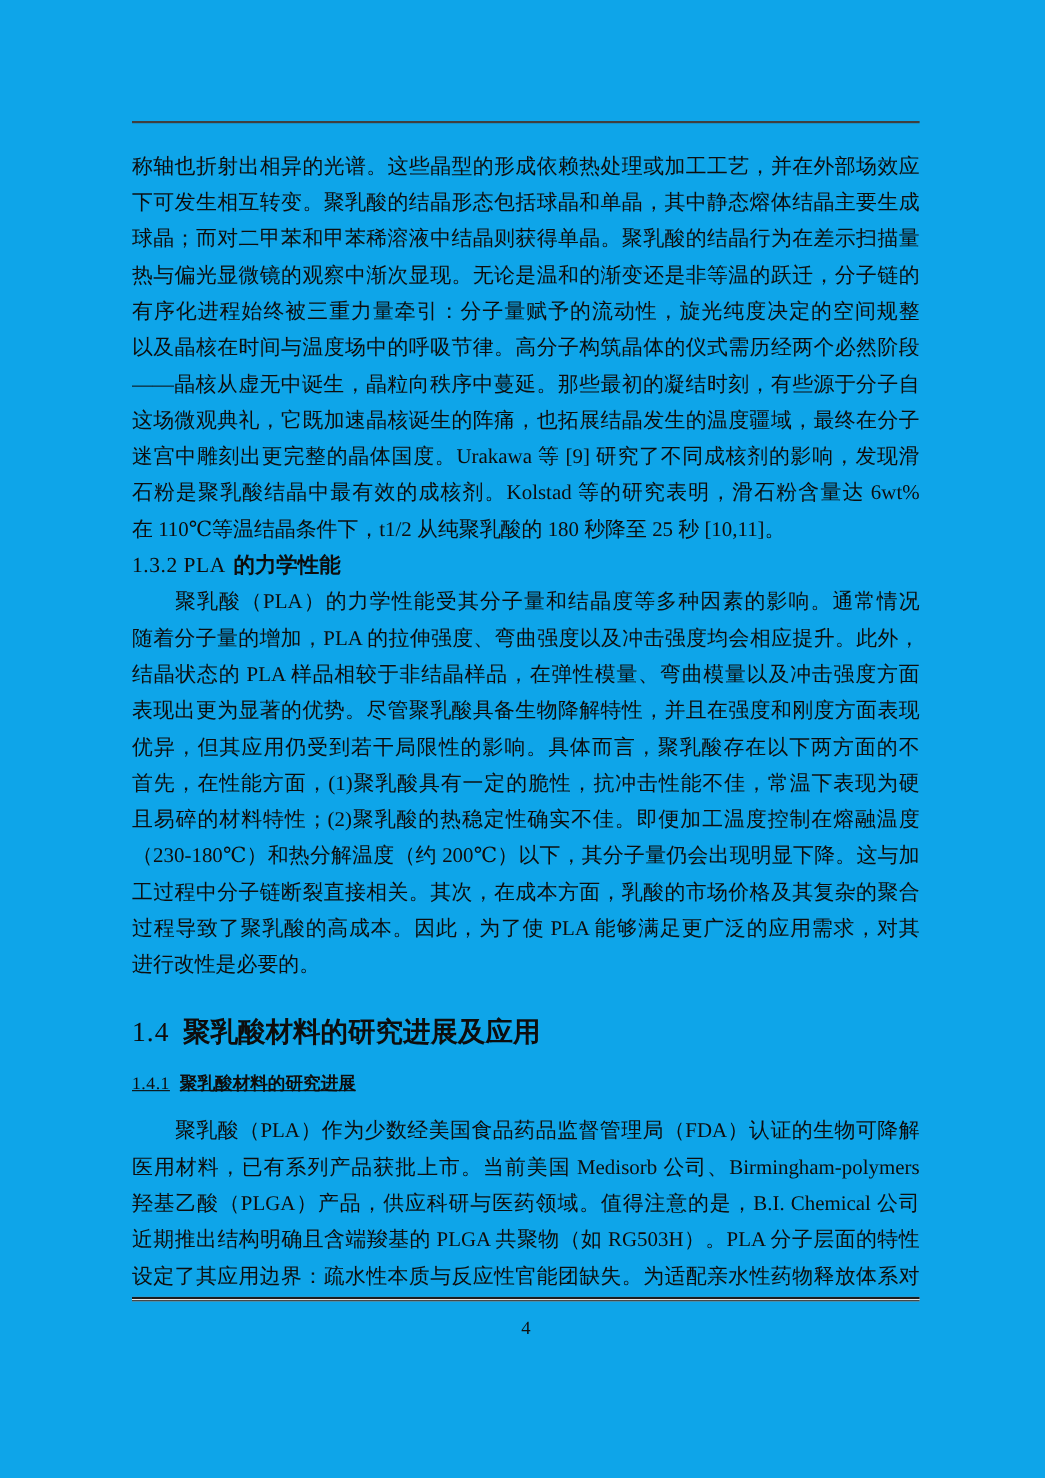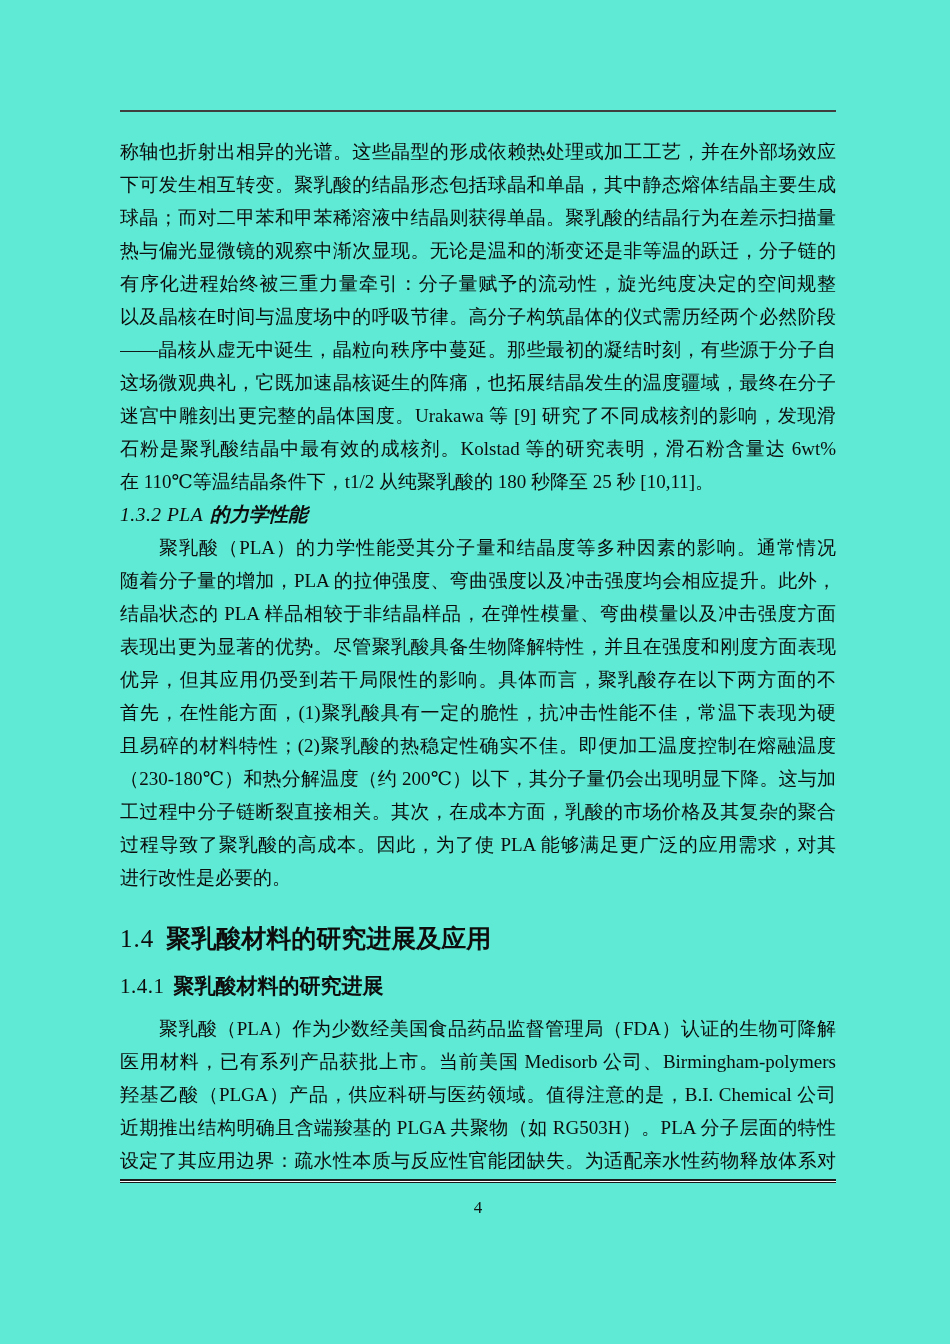--- a/index.html
+++ b/index.html
@@ -9,21 +9,21 @@
     background: #ffffff;
     color: #0d0d0d;
     font-family: "Liberation Serif", "DejaVu Serif", serif;
     overflow: hidden;
   }
   .page {
     box-sizing: border-box;
     width: 950px;
     height: 1344px;
     padding-top: 110px;
-    background: #5eead4;
+    background: #0ea5e9;
   }
   .content-col {
     width: 716px;
     margin-left: 120px;
   }
   .header-rule {
     height: 2px;
     background: #3f3f3f;
     margin-bottom: 23px;
   }
@@ -38,21 +38,20 @@
     white-space: nowrap;
   }
   .line.just { white-space: normal; }
   .line.end { text-align-last: left; white-space: normal; }
   .line.indent { padding-left: 39px; }
   .h3 {
     height: 33px;
     line-height: 33px;
     font-size: 19.5px;
     overflow: hidden;
-    font-style: italic;
   }
   .h3 .num { font-weight: 400; letter-spacing: 0.5px; }
   .h3 .cjk {
     font-family: "Liberation Sans", "DejaVu Sans", sans-serif;
     font-weight: 700;
     margin-left: 7px;
   }
   .h2 {
     margin-top: 23px;
     height: 42px;
@@ -63,22 +62,23 @@
   .h2 .num { font-weight: 500; letter-spacing: 1px; }
   .h2 .cjk {
     font-family: "Liberation Sans", "DejaVu Sans", sans-serif;
     font-weight: 700;
     margin-left: 12px;
   }
   .h4 {
     margin-top: 10px;
     height: 33px;
     line-height: 33px;
-    font-size: 21px;
+    font-size: 16px;
     overflow: hidden;
+    text-decoration: underline;
   }
   .h4 .num { font-weight: 400; letter-spacing: 0.5px; }
   .h4 .cjk {
     font-family: "Liberation Sans", "DejaVu Sans", sans-serif;
     font-weight: 700;
     margin-left: 9px;
   }
   .p3 { margin-top: 10px; }
   .footer-rule {
     margin-top: 2px;

